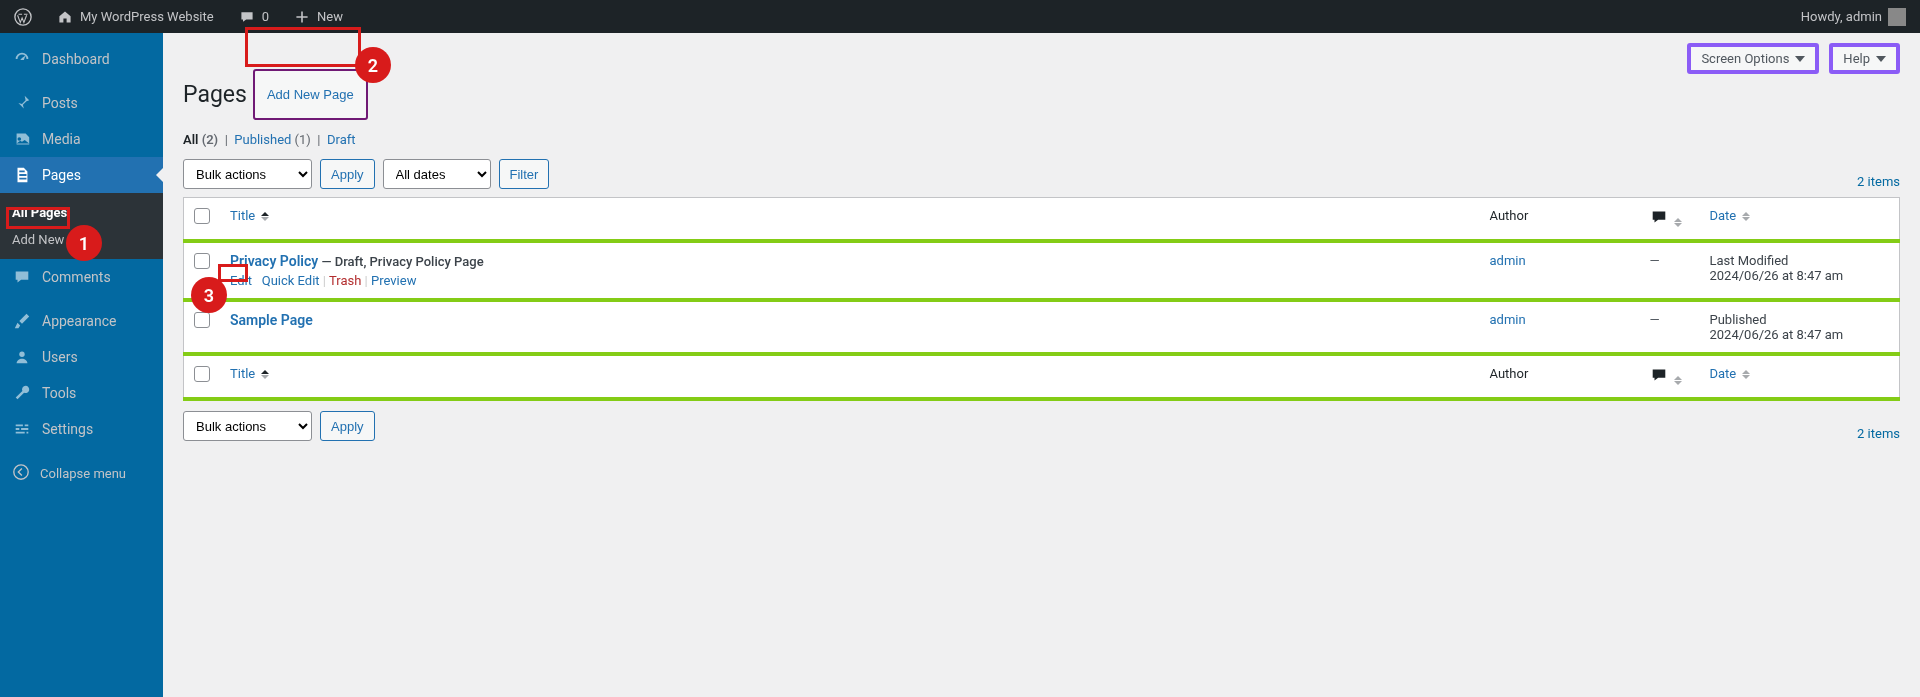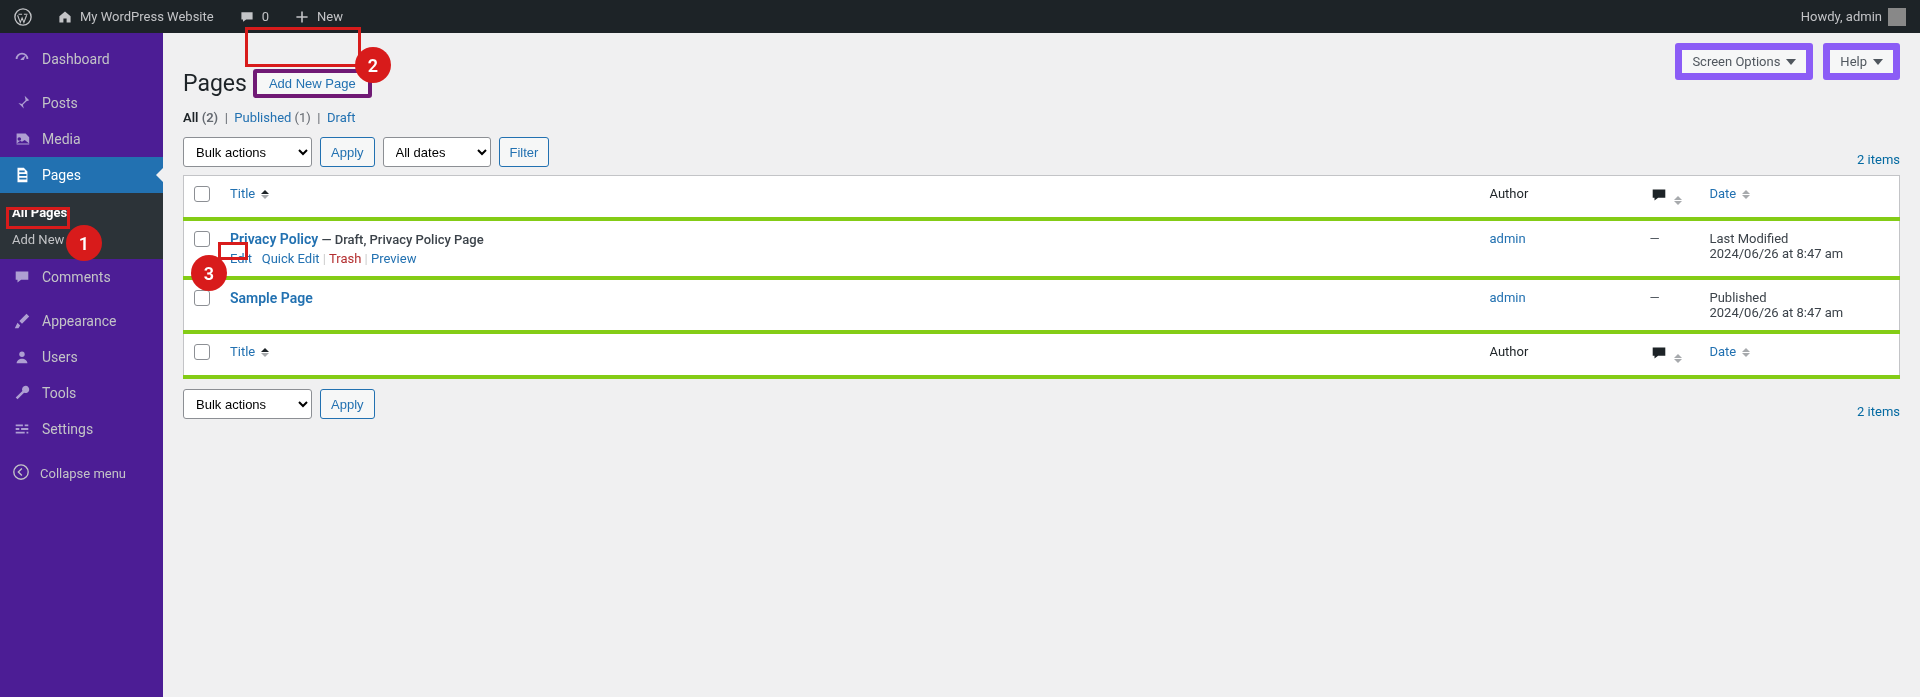--- a/index.html
+++ b/index.html
@@ -10,41 +10,41 @@
   .topbar { height: 33px; background: #1d2327; color: #c3c4c7; display: flex; align-items: center; padding: 0 8px; font-size: 13px; }
   .topbar-left { display: flex; align-items: center; gap: 12px; }
   .topbar-item { display: flex; align-items: center; gap: 6px; color: #c3c4c7; cursor: pointer; padding: 0 6px; }
   .topbar-right { margin-left: auto; display: flex; align-items: center; gap: 8px; }
   .avatar-box { width: 18px; height: 18px; background: #888; display: inline-block; }
 
   .icon { display: inline-flex; width: 18px; height: 18px; align-items: center; justify-content: center; }
 
   
   .app { display: flex; min-height: calc(100vh - 33px); }
-  .sidebar { width: 163px; background: #4c1d95; color: #c3c4c7; padding-top: 8px; position: relative; }
+  .sidebar { width: 163px; background: #0369a1; color: #c3c4c7; padding-top: 8px; position: relative; }
   .menu-item { display: flex; align-items: center; gap: 10px; padding: 8px 12px; color: #c3c4c7; cursor: pointer; font-size: 14px; }
   .menu-item .micon { width: 20px; height: 20px; display: flex; align-items: center; justify-content: center; color: rgba(240,246,252,.6); }
   .menu-item.active { background: #2271b1; color: #fff; position: relative; }
   .menu-item.active .micon { color: #fff; }
   .menu-item.active::after { content:""; position:absolute; right:-1px; top:50%; transform:translateY(-50%); border: 8px solid transparent; border-right-color:#f0f0f1; }
   .submenu { background: #2c3338; padding: 6px 0; }
   .submenu-item { padding: 6px 12px; font-size: 13px; color: #c3c4c7; cursor: pointer; }
   .submenu-item.current { color: #fff; font-weight: 700; }
   .menu-sep { height: 8px; }
   .collapse { display:flex; align-items:center; gap:10px; padding:8px 12px; color:#c3c4c7; cursor:pointer; font-size:13px; }
 
   
   .main { flex: 1; padding: 0 20px 40px 20px; position: relative; }
   .top-right-buttons { position: absolute; right: 20px; top: 10px; display: flex; gap: 10px; }
-  .screen-btn { background: #f6f7f7; border: 7px solid #8b5cf6; color: #50575e; padding: 4px 10px; border-radius: 3px; font-size: 13px; cursor: pointer; display: flex; align-items: center; gap: 6px; }
+  .screen-btn { background: #f6f7f7; border: 4px solid #8b5cf6; color: #50575e; padding: 4px 10px; border-radius: 3px; font-size: 13px; cursor: pointer; display: flex; align-items: center; gap: 6px; }
   .caret-down { width:0; height:0; border-left:5px solid transparent; border-right:5px solid transparent; border-top:6px solid #50575e; }
 
   .heading-row { display: flex; align-items: center; gap: 6px; padding-top: 36px; margin-bottom: 18px; }
   .page-title { font-size: 23px; font-weight: 400; color: #1d2327; }
-  .add-new-btn { border: 4px solid #701a75; color: #2271b1; background: #f6f7f7; padding: 3px 12px; font-size: 13px; cursor: pointer; border-radius: 3px; }
+  .add-new-btn { border: 2px solid #701a75; color: #2271b1; background: #f6f7f7; padding: 16px 12px; font-size: 13px; cursor: pointer; border-radius: 3px; }
 
   .subsubsub { margin: -6px 0 12px 0; font-size: 13px; color: #646970; }
   .subsubsub .cur { color: #1d2327; font-weight: 600; }
   .subsubsub a { color: #2271b1; }
   .subsubsub .count { color: #646970; }
 
   .tablenav { display: flex; align-items: flex-end; gap: 8px; margin-bottom: 8px; }
   .tablenav.bottom { margin-top: 10px; }
   select.bulk { padding: 4px 28px 4px 8px; border: 1px solid #8c8f94; border-radius: 3px; background: #fff; font-size: 13px; height: 30px; }
   .btn { border: 1px solid #2271b1; color: #2271b1; background: #f6f7f7; padding: 4px 10px; border-radius: 3px; font-size: 13px; cursor: pointer; height: 30px; }

